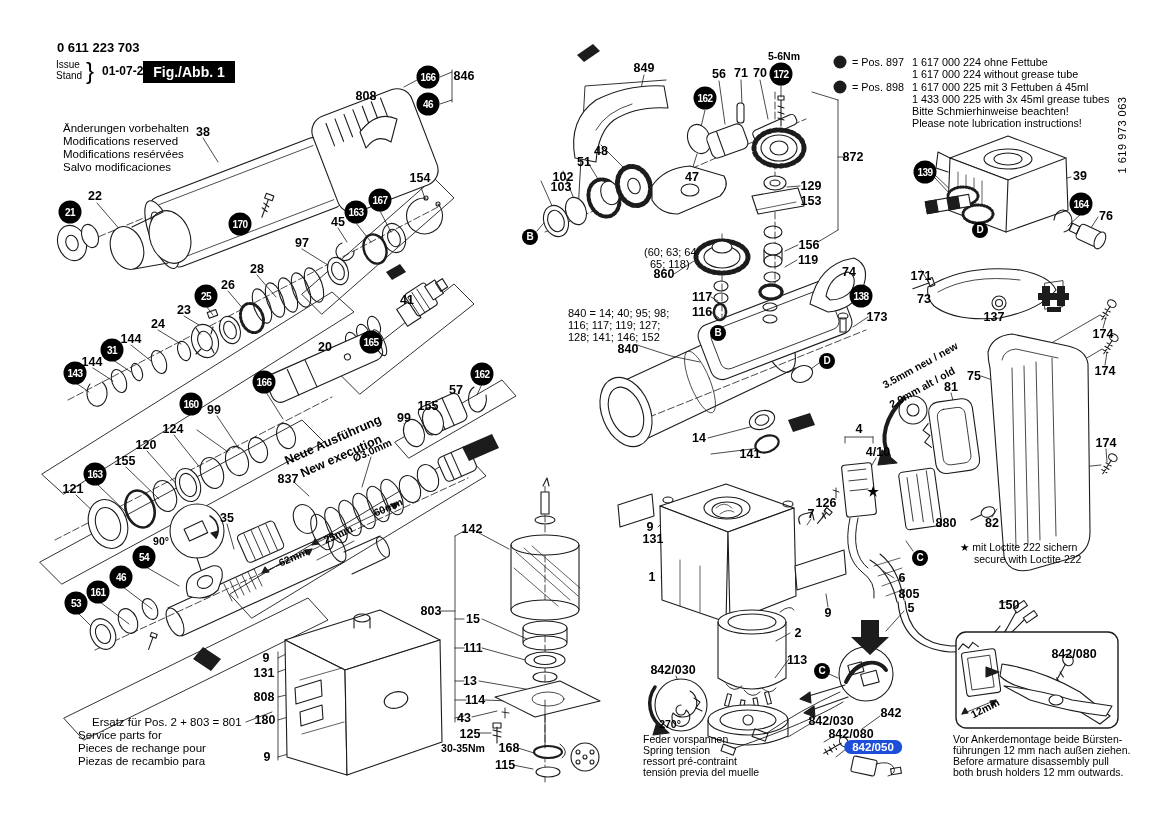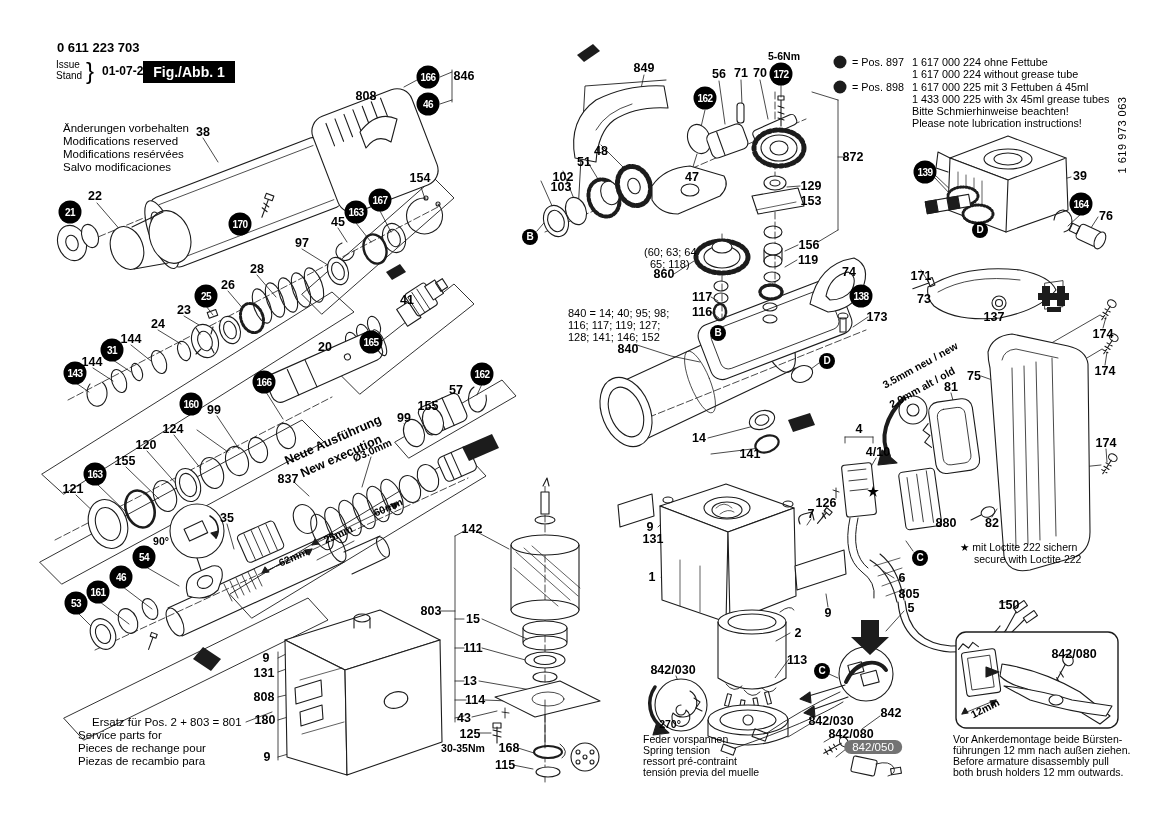--- a/index.html
+++ b/index.html
@@ -8,21 +8,21 @@
   svg{position:absolute;left:0;top:0}
   .txt{position:absolute;white-space:nowrap;font:11px "Liberation Sans",sans-serif;color:#000}
   .b{font-weight:bold}
   .lbl{position:absolute;transform:translate(-50%,-50%);white-space:nowrap;
        font-family:"Liberation Sans",sans-serif;color:#000;z-index:5}
   .plain{font-size:12.5px;font-weight:bold}
   .circ{background:#000;color:#fff;border-radius:50%;width:23px;height:23px;line-height:23px;
         text-align:center;font-size:10px;font-weight:bold;letter-spacing:-0.5px}
   .letter{background:#000;color:#fff;border-radius:50%;width:16px;height:16px;line-height:16px;
         text-align:center;font-size:10px;font-weight:bold}
-  .pill{background:#737373;color:#fff;border-radius:9px;padding:1px 8px;font-size:11.5px;font-weight:normal}
+  .pill{background:#1d4ed8;color:#fff;border-radius:9px;padding:1px 8px;font-size:11.5px;font-weight:bold}
   .dim{font-size:10.5px;font-weight:bold}
   .figbox{position:absolute;left:143px;top:61px;width:92px;height:22px;background:#000;color:#fff;
         text-align:center;line-height:22px;font-size:14px;font-weight:bold}
   .vert{position:absolute;left:1110px;top:55px;width:24px;height:160px;}
   .vert span{position:absolute;left:12px;top:80px;transform:translate(-50%,-50%) rotate(-90deg);
         white-space:nowrap;font-size:11px;letter-spacing:.5px}
 </style>
 </head>
 <body>
 

